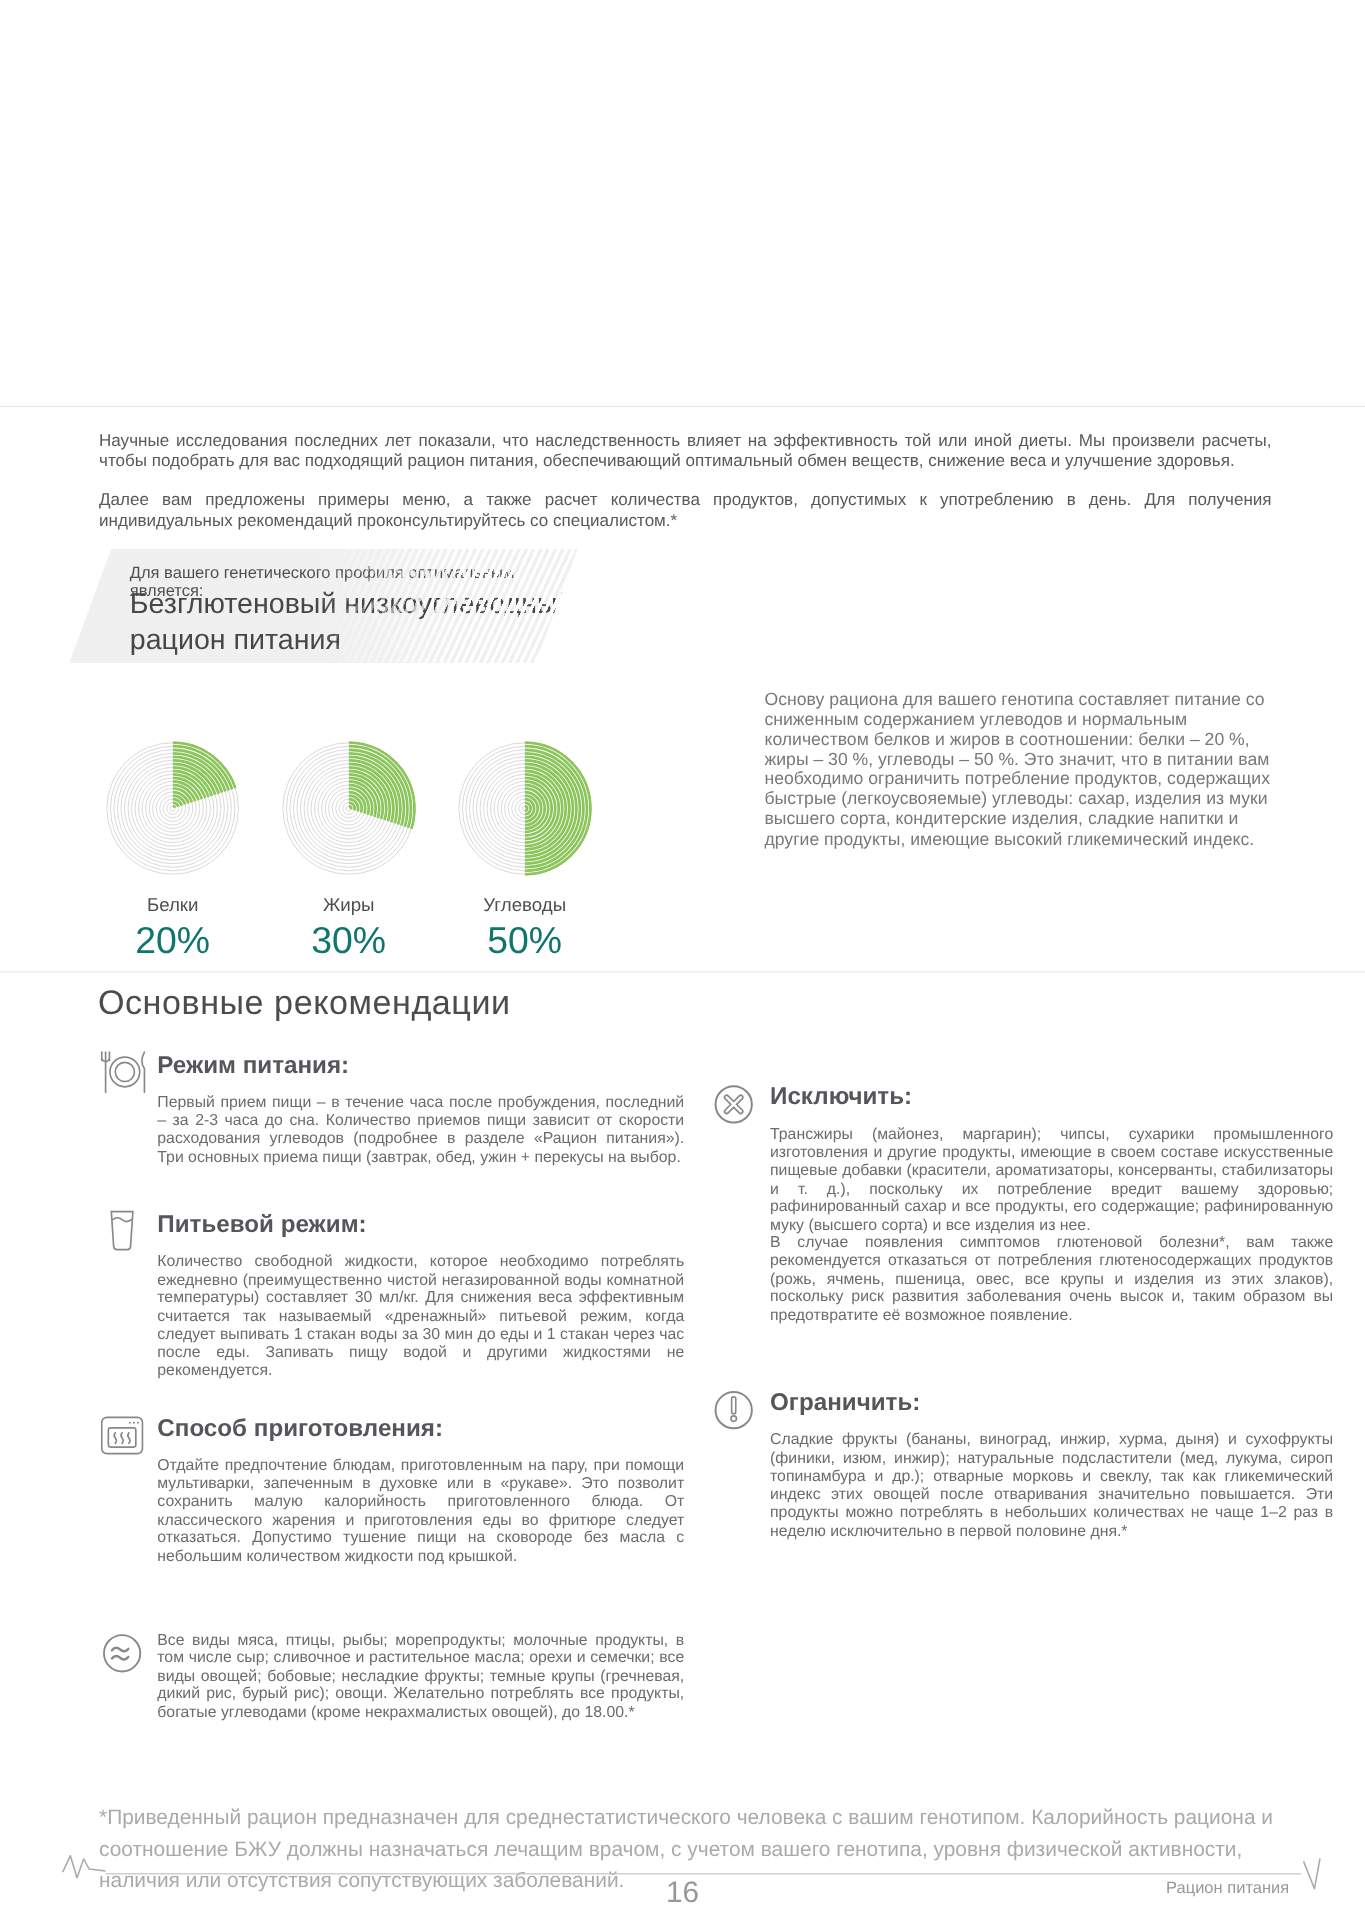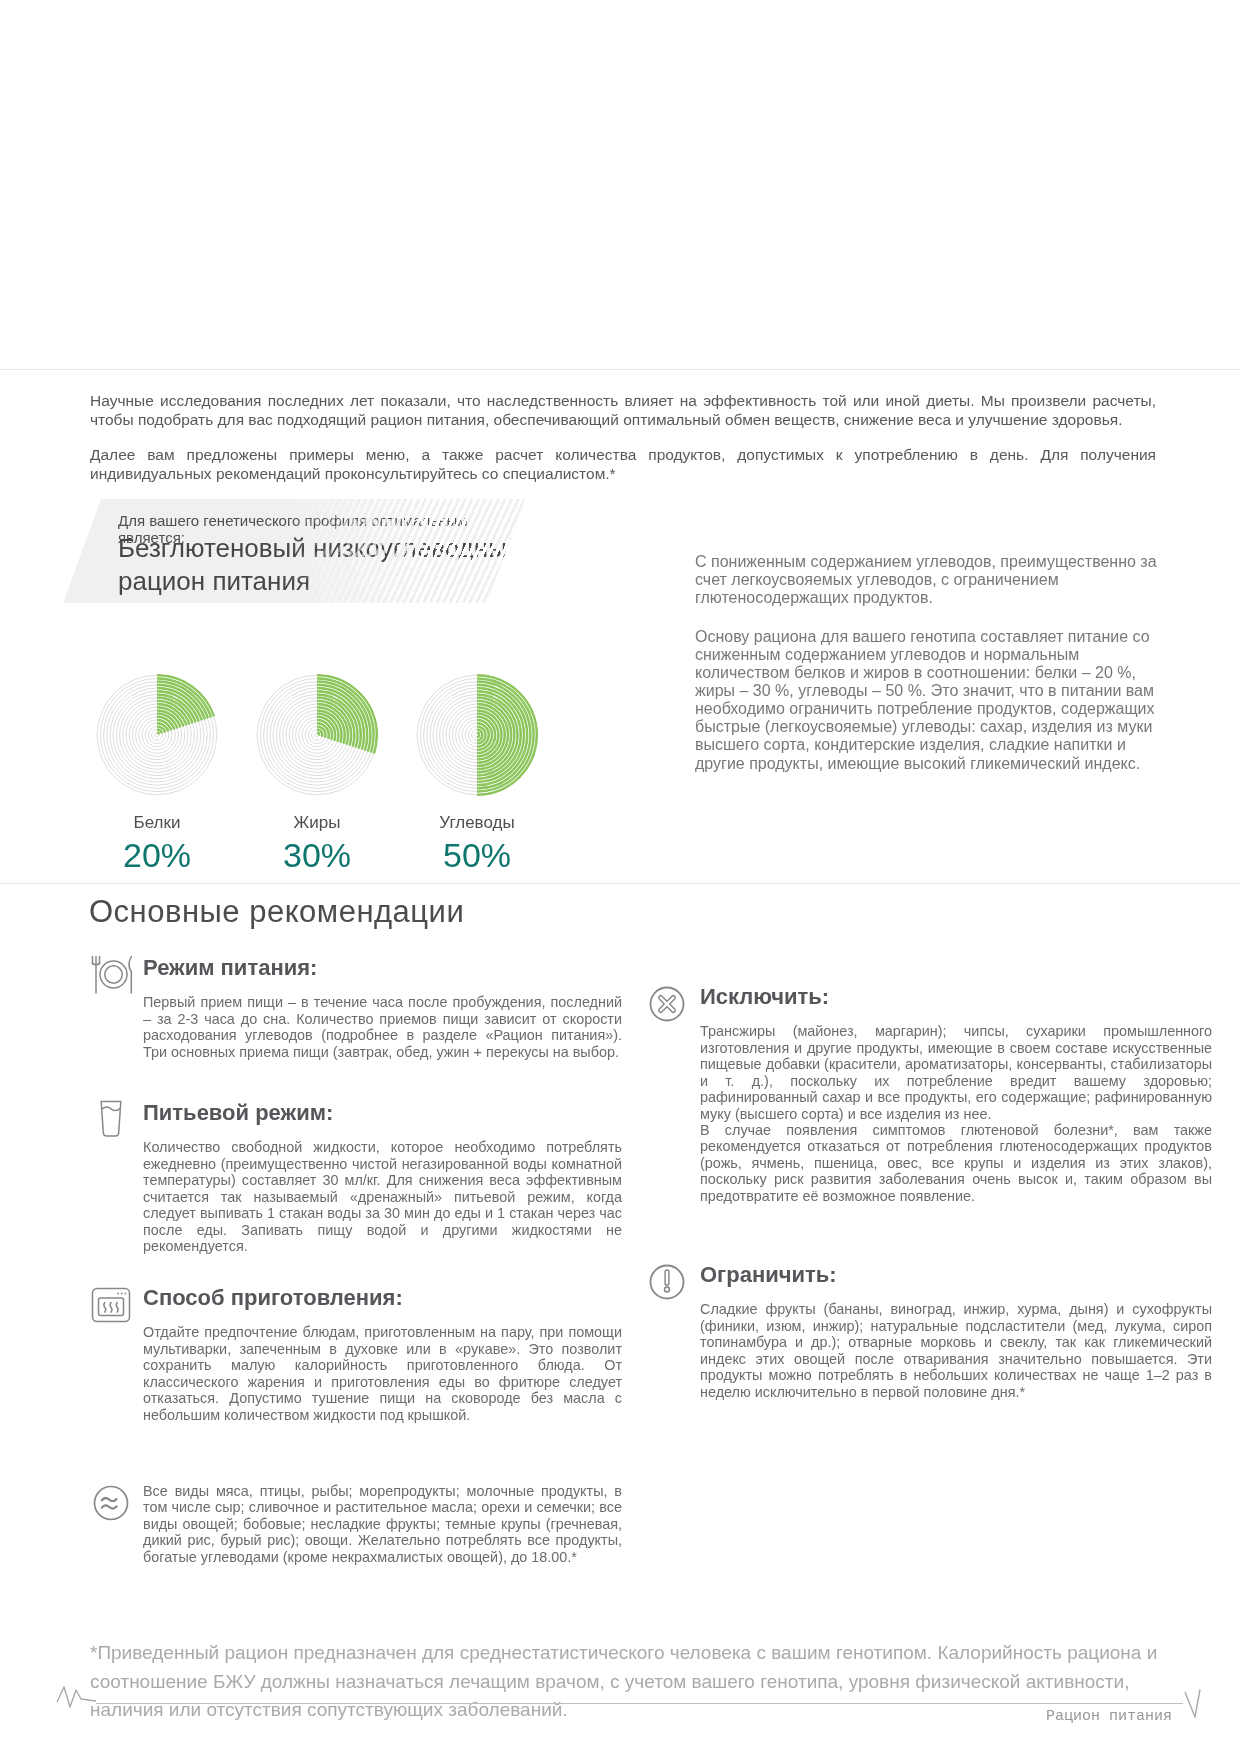--- a/index.html
+++ b/index.html
@@ -38,21 +38,21 @@
   .sl1{top:955px;} .sl2{top:1100px;} .sl3{top:1285px;} .sl4{top:1483px;}
   .sr1{top:984px;} .sr2{top:1262px;}
   .footnote{position:absolute;left:90px;top:1639px;width:1072px;margin:0;
             font-size:19px;line-height:1.5;color:#a8aaad;}
   .footline{position:absolute;left:96px;top:1703px;width:1087px;height:1px;background:#bdbfc1;}
   .mark-left{position:absolute;left:56px;top:1684px;}
   .mark-right{position:absolute;left:1183px;top:1688px;}
   .page-num{position:absolute;left:0;top:1705px;width:1241px;text-align:center;
             font-size:27px;color:#96989b;}
   .section-label{position:absolute;left:900px;top:1708px;width:272px;text-align:right;
-            font-size:15px;color:#96989b;font-family:Liberation Mono, monospace;}
+            font-size:15px;color:#96989b;}
 </style>
 </head>
 <body>
 
 <div class="page">
 
 
   <div class="hr hr1"></div>
 
   <p class="intro p2">Далее вам предложены примеры меню, а также расчет количества продуктов, допустимых к употреблению в день. Для получения индивидуальных рекомендаций проконсультируйтесь со специалистом.*</p>
@@ -210,21 +210,20 @@
             <circle cx="63" cy="63" r="53.40" fill="none" stroke="#8cc55c" stroke-width="2.5"></circle>
             <circle cx="63" cy="63" r="56.60" fill="none" stroke="#8cc55c" stroke-width="2.5"></circle>
             <circle cx="63" cy="63" r="59.80" fill="none" stroke="#8cc55c" stroke-width="2.5"></circle>
           </g>
         </svg>
       </div>
     <div class="pie-label">Углеводы</div>
     <div class="pie-pct">50%</div>
   </div>
 
-  <p class="desc d1">С пониженным содержанием углеводов, преимущественно за счет легкоусвояемых углеводов, с ограничением глютеносодержащих продуктов.</p>
   <p class="desc d2">Основу рациона для вашего генотипа составляет питание со сниженным содержанием углеводов и нормальным количеством белков и жиров в соотношении: белки – 20 %, жиры – 30 %, углеводы – 50 %. Это значит, что в питании вам необходимо ограничить потребление продуктов, содержащих быстрые (легкоусвояемые) углеводы: сахар, изделия из муки высшего сорта, кондитерские изделия, сладкие напитки и другие продукты, имеющие высокий гликемический индекс.</p>
 
   <div class="hr hr2"></div>
 
   <h2 class="h2">Основные рекомендации</h2>
 
   <div class="sec sec-l sl1">
     <span class="icon">
       <svg width="46" height="40" viewBox="0 0 46 40" fill="none" stroke="#87888a" stroke-width="1.5" stroke-linecap="round">
         <path d="M4.5 1.5 V9"></path>
@@ -312,15 +311,16 @@
   <span class="mark-left">
     <svg width="44" height="26" viewBox="0 0 44 26" fill="none" stroke="#a7a9ac" stroke-width="1.4" stroke-linejoin="round">
       <path d="M1 18 L8 3 L14 23 L20 6 L25 15 L40 17"></path>
     </svg>
   </span>
   <span class="mark-right">
     <svg width="30" height="32" viewBox="0 0 30 32" fill="none" stroke="#a7a9ac" stroke-width="1.4" stroke-linejoin="round">
       <path d="M2 4 L12 29 L17 1.5"></path>
     </svg>
   </span>
+  <div class="page-num">16</div>
   <div class="section-label">Рацион питания</div>
 
 </div>
 
 </body></html>

